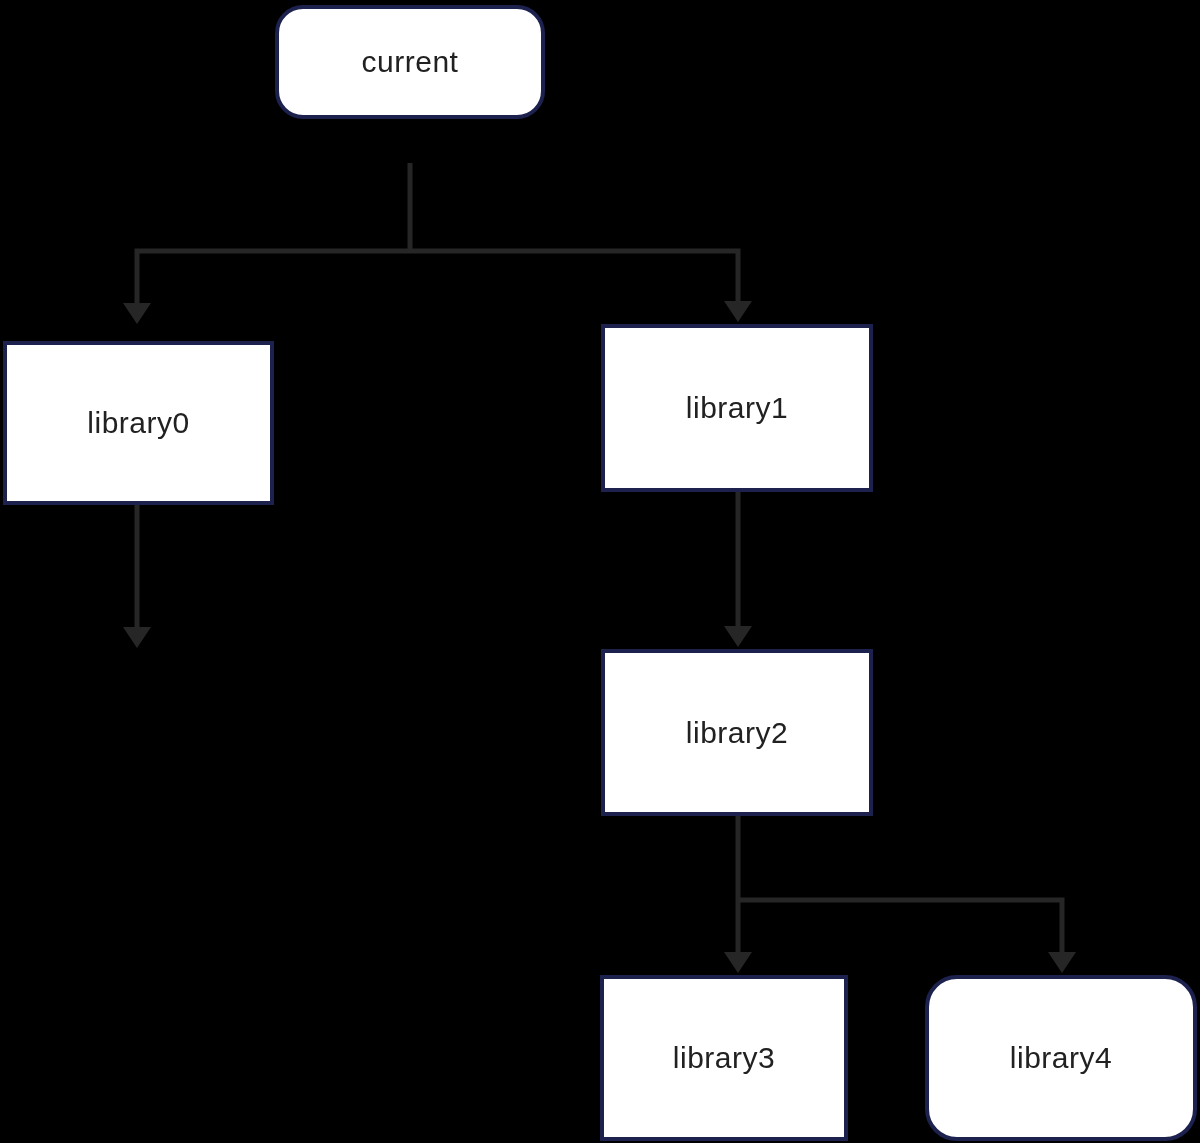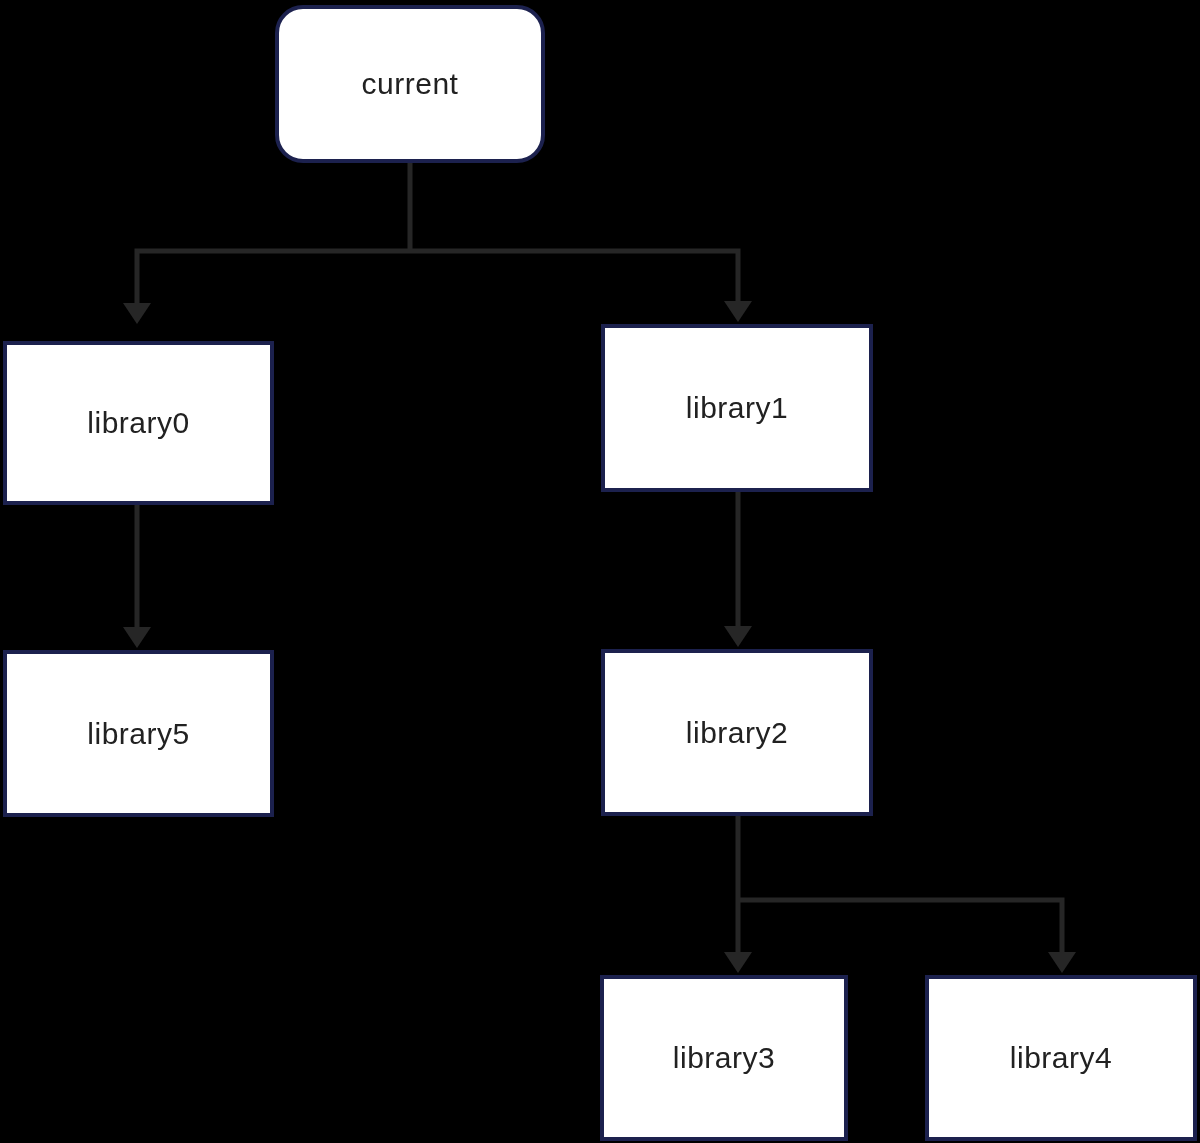--- a/index.html
+++ b/index.html
@@ -30,27 +30,27 @@
     display: flex;
     align-items: center;
     justify-content: center;
     color: #212121;
     font-size: 30px;
     letter-spacing: 0.5px;
   }
   .node.rounded {
     border-radius: 28px;
   }
-  .node-current  { left: 275px; top: 5px;   width: 270px; height: 158px; text-align: center; }
+  .node-current  { left: 275px; top: 5px;   width: 270px; height: 114px; text-align: center; }
   .node-library0 { left: 3px;   top: 326px; width: 271px; height: 164px; margin-top: 15px; }
   .node-library1 { left: 601px; top: 324px; width: 272px; height: 168px; }
   .node-library5 { left: 3px;   top: 650px; width: 271px; height: 167px; }
   .node-library2 { left: 601px; top: 649px; width: 272px; height: 167px; }
   .node-library3 { left: 600px; top: 975px; width: 248px; height: 166px; }
-  .node-library4 { left: 925px; top: 975px; width: 272px; height: 166px; }
+  .node-library4 { left: 925px; top: 975px; width: 272px; height: 166px; border-radius: 32px; }
 </style>
 </head>
 <body>
 
 <div class="canvas">
 
   <svg class="edge-layer" viewBox="0 0 1200 1143" xmlns="http://www.w3.org/2000/svg">
     <g stroke="#262626" stroke-width="5" fill="none">
 
       <path d="M410 163 L410 251"></path>
@@ -79,23 +79,20 @@
   </div>
 
   <div class="node node-library0">
     <span>library0</span>
   </div>
 
   <div class="node node-library1">
     <span>library1</span>
   </div>
 
-  <div class="node node-library5">
-    <span>library5</span>
-  </div>
 
   <div class="node node-library2">
     <span>library2</span>
   </div>
 
   <div class="node node-library3">
     <span>library3</span>
   </div>
 
   <div class="node node-library4">

